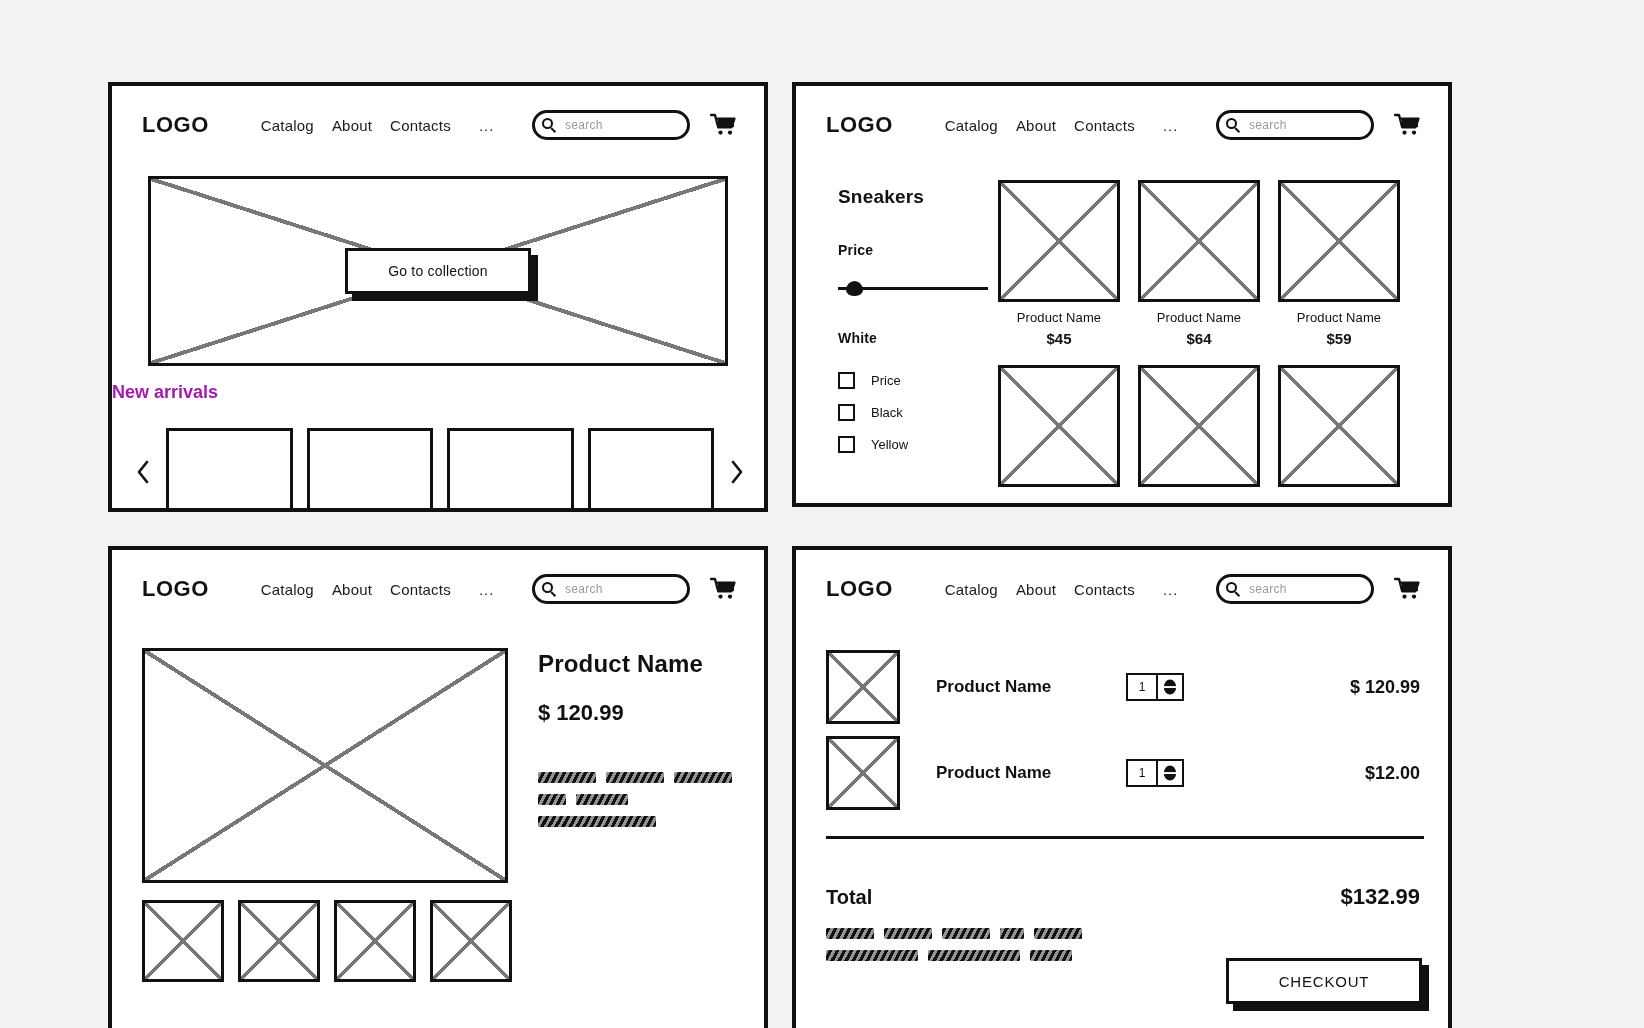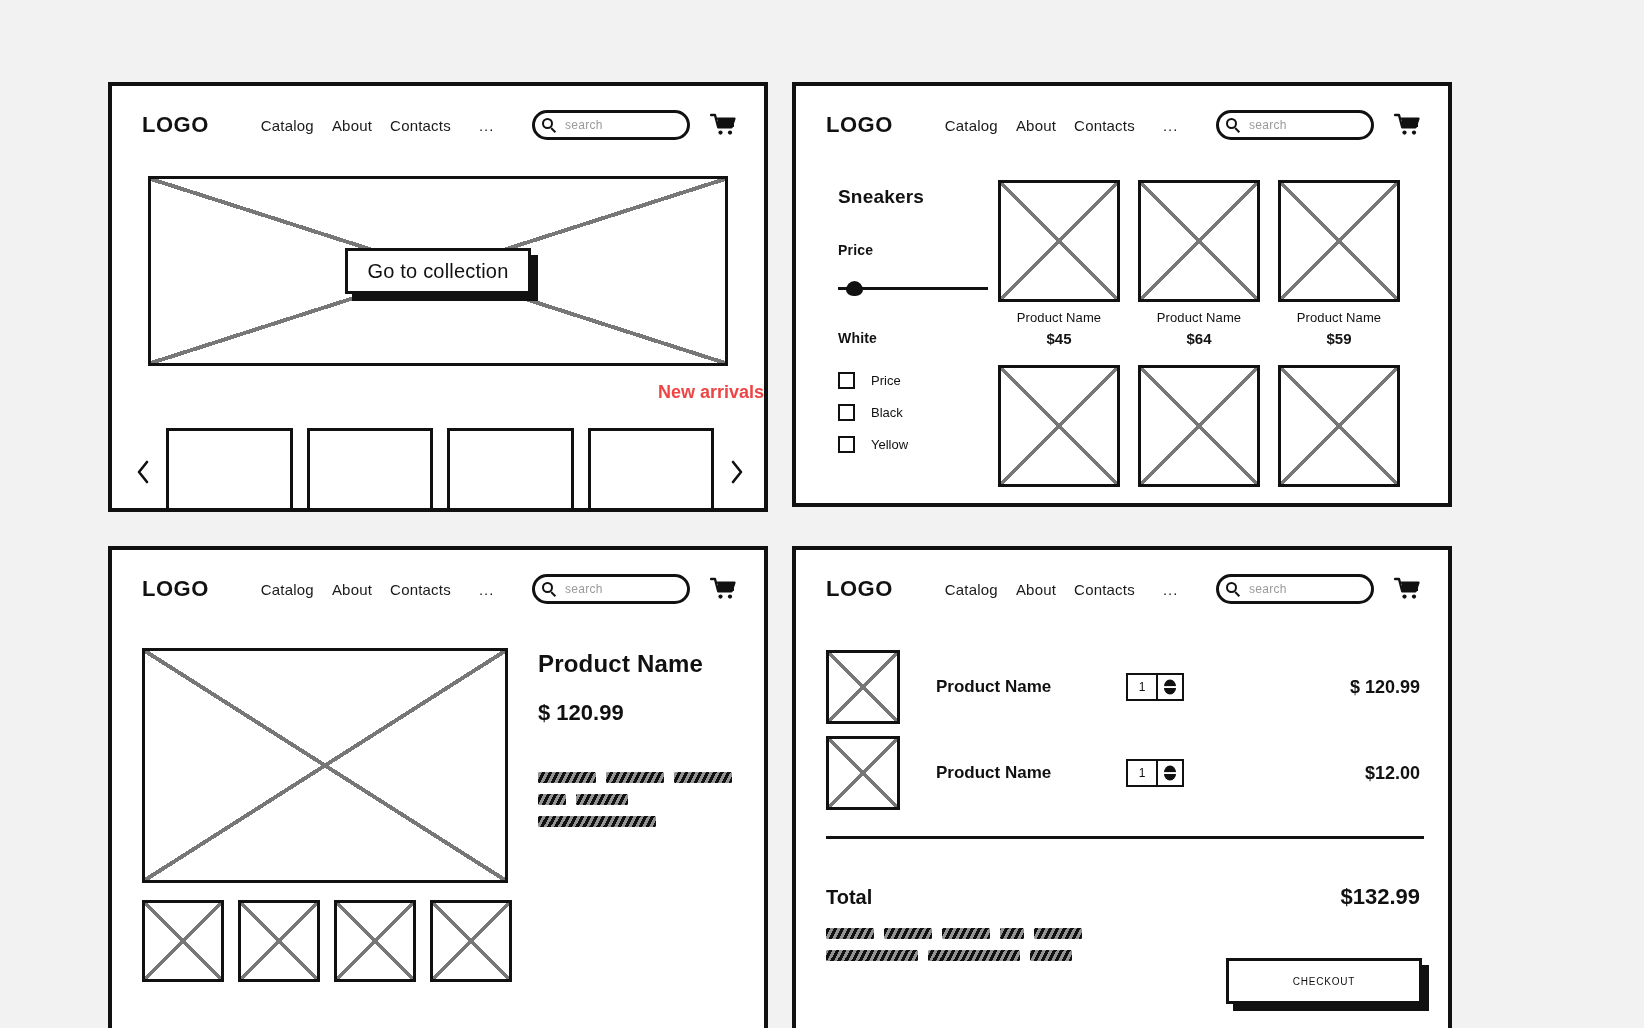--- a/index.html
+++ b/index.html
@@ -106,38 +106,38 @@
       #777 calc(50% + 1.6px), transparent calc(50% + 1.6px));
   }
 
   
   .btn {
     position: relative;
     background: #fff;
     border: 3px solid #111;
     box-shadow: 7px 7px 0 0 #111;
     display: flex; align-items: center; justify-content: center;
-    font-size: 20px; color: #111; letter-spacing: .2px;
+    font-size: 14px; color: #111; letter-spacing: .2px;
   }
 
   
   .hero {
     position: absolute; left: 36px; top: 90px;
     width: 580px; height: 190px;
   }
   .hero-btn {
     position: absolute; left: 50%; top: 50%;
     transform: translate(-50%, -50%);
     width: 186px; height: 46px;
     z-index: 3;
   }
   .new-arrivals {
     position: absolute; left: 0; right: 0; top: 296px;
-    text-align: right;
-    font-size: 18px; font-weight: 700; color: #ef4444;
+    text-align: left;
+    font-size: 18px; font-weight: 700; color: #a21caf;
   }
   .carousel {
     position: absolute; left: 22px; top: 340px;
     width: 612px; height: 92px;
     display: flex; align-items: center; gap: 14px;
   }
   .chev {
     flex: 0 0 auto; width: 18px; height: 26px; color: #111;
   }
   .carousel-card {
@@ -264,21 +264,21 @@
   .total-row {
     position: absolute; left: 30px; top: 228px; width: 598px;
     display: flex; align-items: center; justify-content: space-between; margin-top: 28px;
   }
   .total-label { font-size: 20px; font-weight: 700; color: #111; }
   .total-value { font-size: 22px; font-weight: 700; color: #111; padding-right: 4px; }
   .cart-notes { position: absolute; left: 30px; top: 300px; width: 340px; }
   .checkout-btn {
     position: absolute; left: 430px; top: 330px;
     width: 196px; height: 46px;
-    font-size: 10px; letter-spacing: .8px;
+    font-size: 15px; letter-spacing: .8px;
   }
 </style>
 </head>
 <body>
 
 <div class="canvas">
 
   <div class="panel" id="panel-home">
     <div class="topbar">
       <div class="logo">LOGO</div>

